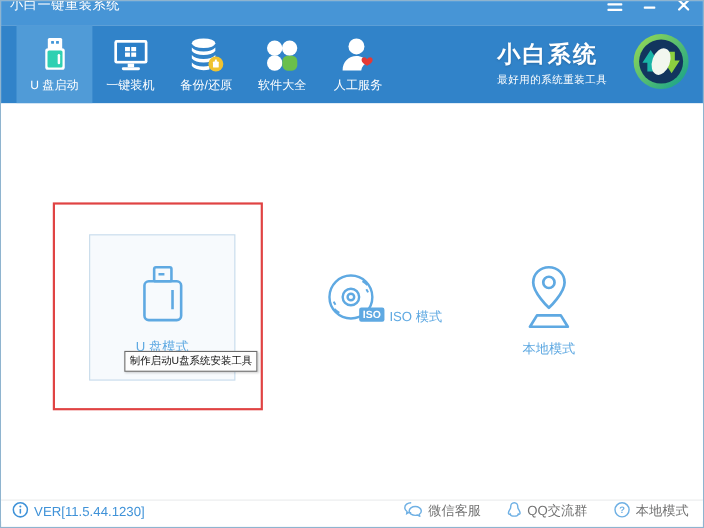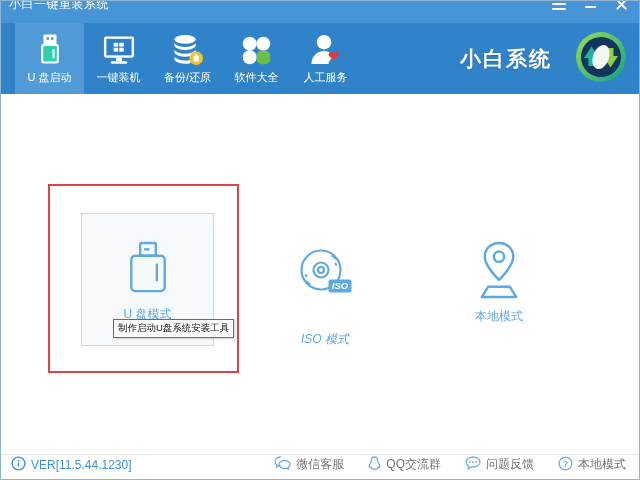--- a/index.html
+++ b/index.html
@@ -29,21 +29,21 @@
   .highlight-rect{position:absolute;left:47px;top:90px;width:191px;height:189px;
     border:2px solid #e04343;pointer-events:none;z-index:4;}
   .usb-card{position:absolute;left:80px;top:119px;width:133px;height:133px;
     background:#f7fafd;border:1px solid #c7dbeb;display:flex;flex-direction:column;
     align-items:center;padding-top:27px;cursor:pointer;text-align:center;}
   .mode-label{font-size:12px;color:#5fa9e2;margin-top:8px;white-space:nowrap;}
   .tooltip{position:absolute;left:112px;top:225px;z-index:6;background:#fdfdfd;
     border:1px solid #6c6c6c;font-size:9.5px;color:#111;padding:2px 4px;
     white-space:nowrap;box-shadow:1px 1px 2px rgba(0,0,0,.18);}
   .mode-iso{position:absolute;left:291px;top:150px;width:66px;display:flex;
-    flex-direction:column;align-items:center;cursor:pointer;font-style:italic;}
+    flex-direction:row;align-items:center;cursor:pointer;}
   .mode-iso .mode-label{margin-top:23px;}
   .mode-local{position:absolute;left:465px;top:146px;width:66px;display:flex;
     flex-direction:column;align-items:center;cursor:pointer;}
   .mode-local .mode-label{margin-top:5px;}
   
   .footer{height:20px;border-top:1px solid #e4e6e8;background:#fff;display:flex;
     align-items:center;justify-content:space-between;padding:0 13px 0 10px;}
   .version{display:flex;align-items:center;gap:5px;color:#3f92d8;font-size:12px;}
   .flinks{display:flex;gap:24px;}
   .flink{display:flex;align-items:center;gap:5px;font-size:12px;color:#737373;cursor:pointer;}
@@ -149,20 +149,21 @@
           <path d="M24.5 21.5 c1.3-2.6 5.2-2.6 5.2 0.7 0 2.2-2.6 3.9-5.2 5.4 -2.6-1.5-5.2-3.2-5.2-5.4 0-3.3 3.9-3.3 5.2-0.7z" fill="#e53935"></path>
         </svg>
       </span>
       <span class="nav-label">人工服务</span>
     </div>
 
 
     <div class="brand">
       <div class="brand-text">
         <div class="brand-name">小白系统</div>
+        <div class="brand-tagline">最好用的系统重装工具</div>
       </div>
       <span>
         <svg width="54" height="54" viewBox="0 0 54 54">
           <defs>
             <linearGradient id="lgrad" x1="0" y1="0" x2="1" y2="1">
               <stop offset="0" stop-color="#9ddc52"></stop>
               <stop offset="1" stop-color="#0f9f8f"></stop>
             </linearGradient>
           </defs>
           <circle cx="27" cy="27" r="25" fill="url(#lgrad)"></circle>
@@ -250,33 +251,20 @@
       <div class="flink">
         <span>
           <svg width="13" height="15" viewBox="0 0 13 15">
             <path d="M6.5 1 C4.2 1 3.3 2.8 3.3 4.6 c0 .8-.1 1.4-.5 2 C2 7.8 1 9.3 1.2 10.6 c.1.8 1 1.2 1.6.7 .2 1 1.6 1.9 3.7 1.9 s3.5-.9 3.7-1.9 c.6.5 1.5.1 1.6-.7 .2-1.3-.8-2.8-1.6-4 -.4-.6-.5-1.2-.5-2 C9.7 2.8 8.8 1 6.5 1z" fill="none" stroke="#6fb0e4" stroke-width="1.3"></path>
           </svg>
         </span>
         <span>QQ交流群</span>
       </div>
       <div class="flink">
         <span>
-          <svg width="16" height="14" viewBox="0 0 16 14">
-            <path d="M8 1 C4.1 1 1 3.2 1 6 c0 1.6 1 3 2.6 3.9 L3.2 13 l3-2.2 c.6.1 1.2.2 1.8.2 3.9 0 7-2.2 7-5 S11.9 1 8 1z" fill="none" stroke="#6fb0e4" stroke-width="1.3"></path>
-            <g fill="#6fb0e4">
-              <circle cx="5" cy="6" r="0.9"></circle>
-                <circle cx="8" cy="6" r="0.9"></circle>
-                <circle cx="11" cy="6" r="0.9"></circle>
-            </g>
-          </svg>
-        </span>
-        <span>问题反馈</span>
-      </div>
-      <div class="flink">
-        <span>
           <svg width="15" height="15" viewBox="0 0 15 15">
             <circle cx="7.5" cy="7.5" r="6.4" fill="none" stroke="#6fb0e4" stroke-width="1.3"></circle>
             <text x="7.5" y="10.6" text-anchor="middle" font-size="8.5" font-weight="bold" fill="#6fb0e4" font-family="Liberation Sans, sans-serif">?</text>
           </svg>
         </span>
         <span>本地模式</span>
       </div>
     </div>
   </div>
 

